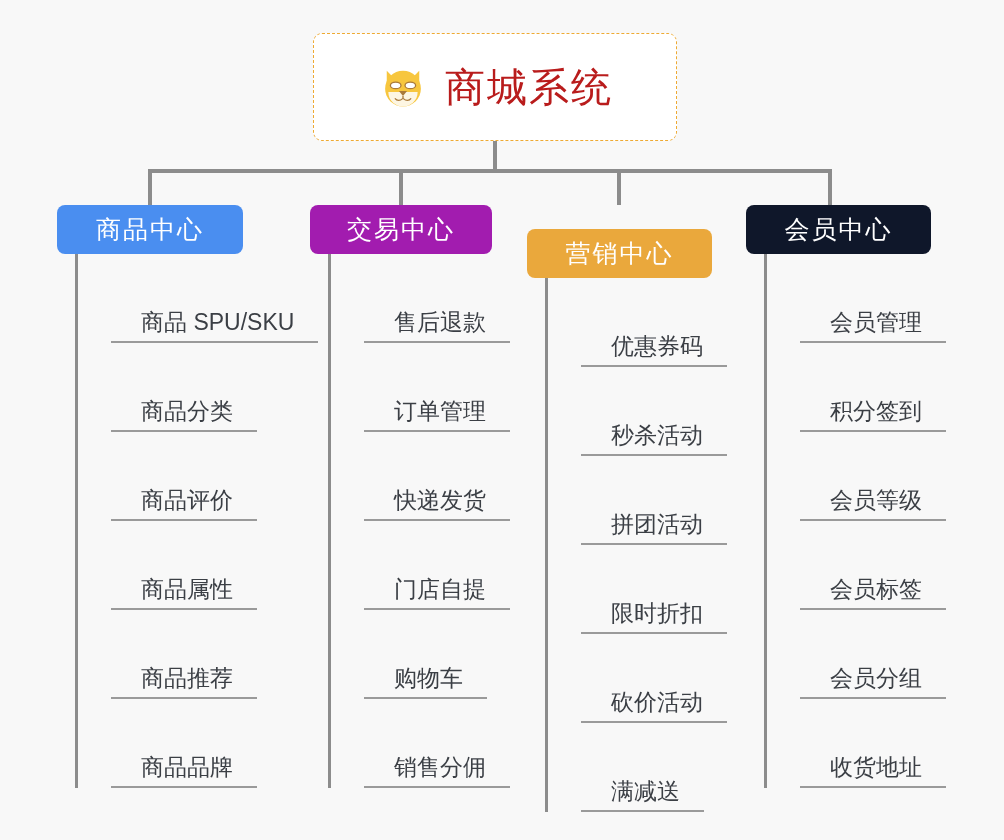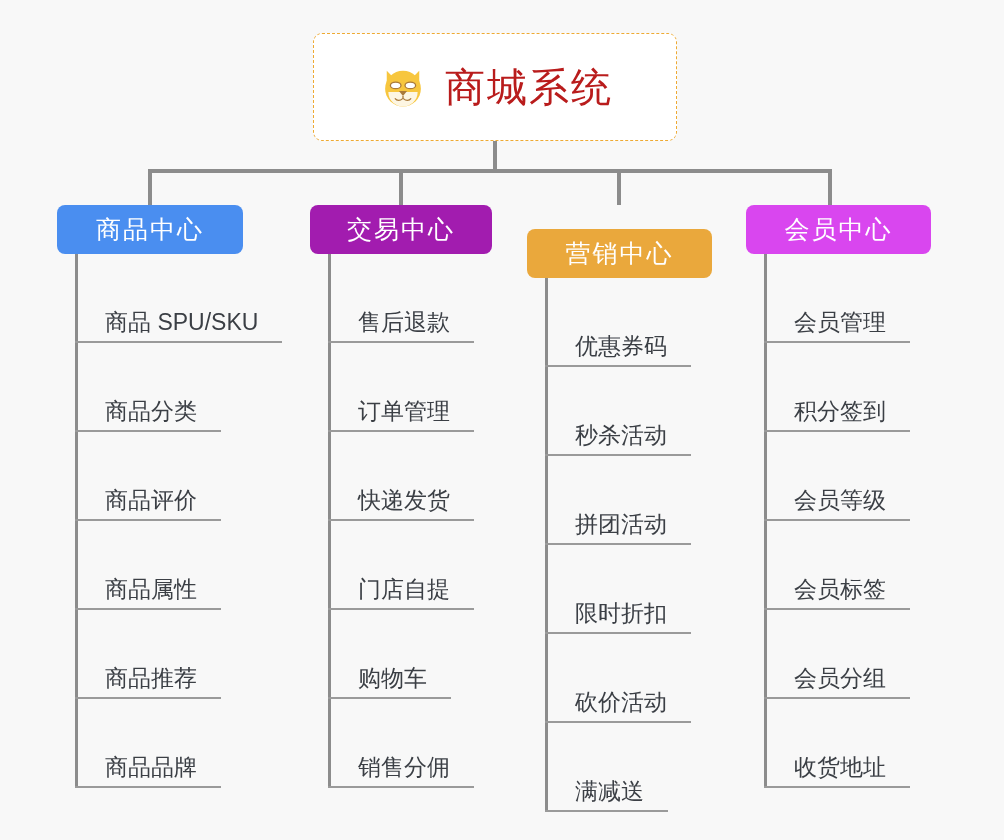--- a/index.html
+++ b/index.html
@@ -60,20 +60,21 @@
     left:18px;top:0;
     width:3px;
     background:#8c8c8c;
   }
   .item{
     position:relative;
     height:89px;
     display:flex;
     align-items:flex-end;
     box-sizing:border-box;
+    padding-left:36px;
   }
   .item-label{
     display:inline-block;
     font-size:23px;
     color:#3b3f45;
     padding:0 24px 6px 30px;
     border-bottom:2px solid #9a9a9a;
     white-space:nowrap;
     line-height:1.1;
   }
@@ -182,21 +183,21 @@
       <div class="item">
           <span class="item-label">砍价活动</span>
         </div>
       <div class="item">
           <span class="item-label">满减送</span>
         </div>
     </div>
   </div>
 
   <div class="column" style="left:746px;width:185px;">
-    <div class="cat-box" style="background-color: #d946ef;">
+    <div class="cat-box" style="background-color: #0f172a;">
       <span>会员中心</span>
     </div>
     <div class="items">
       <div class="spine" style="height: 534px;"></div>
       <div class="item">
           <span class="item-label">会员管理</span>
         </div>
       <div class="item">
           <span class="item-label">积分签到</span>
         </div>

